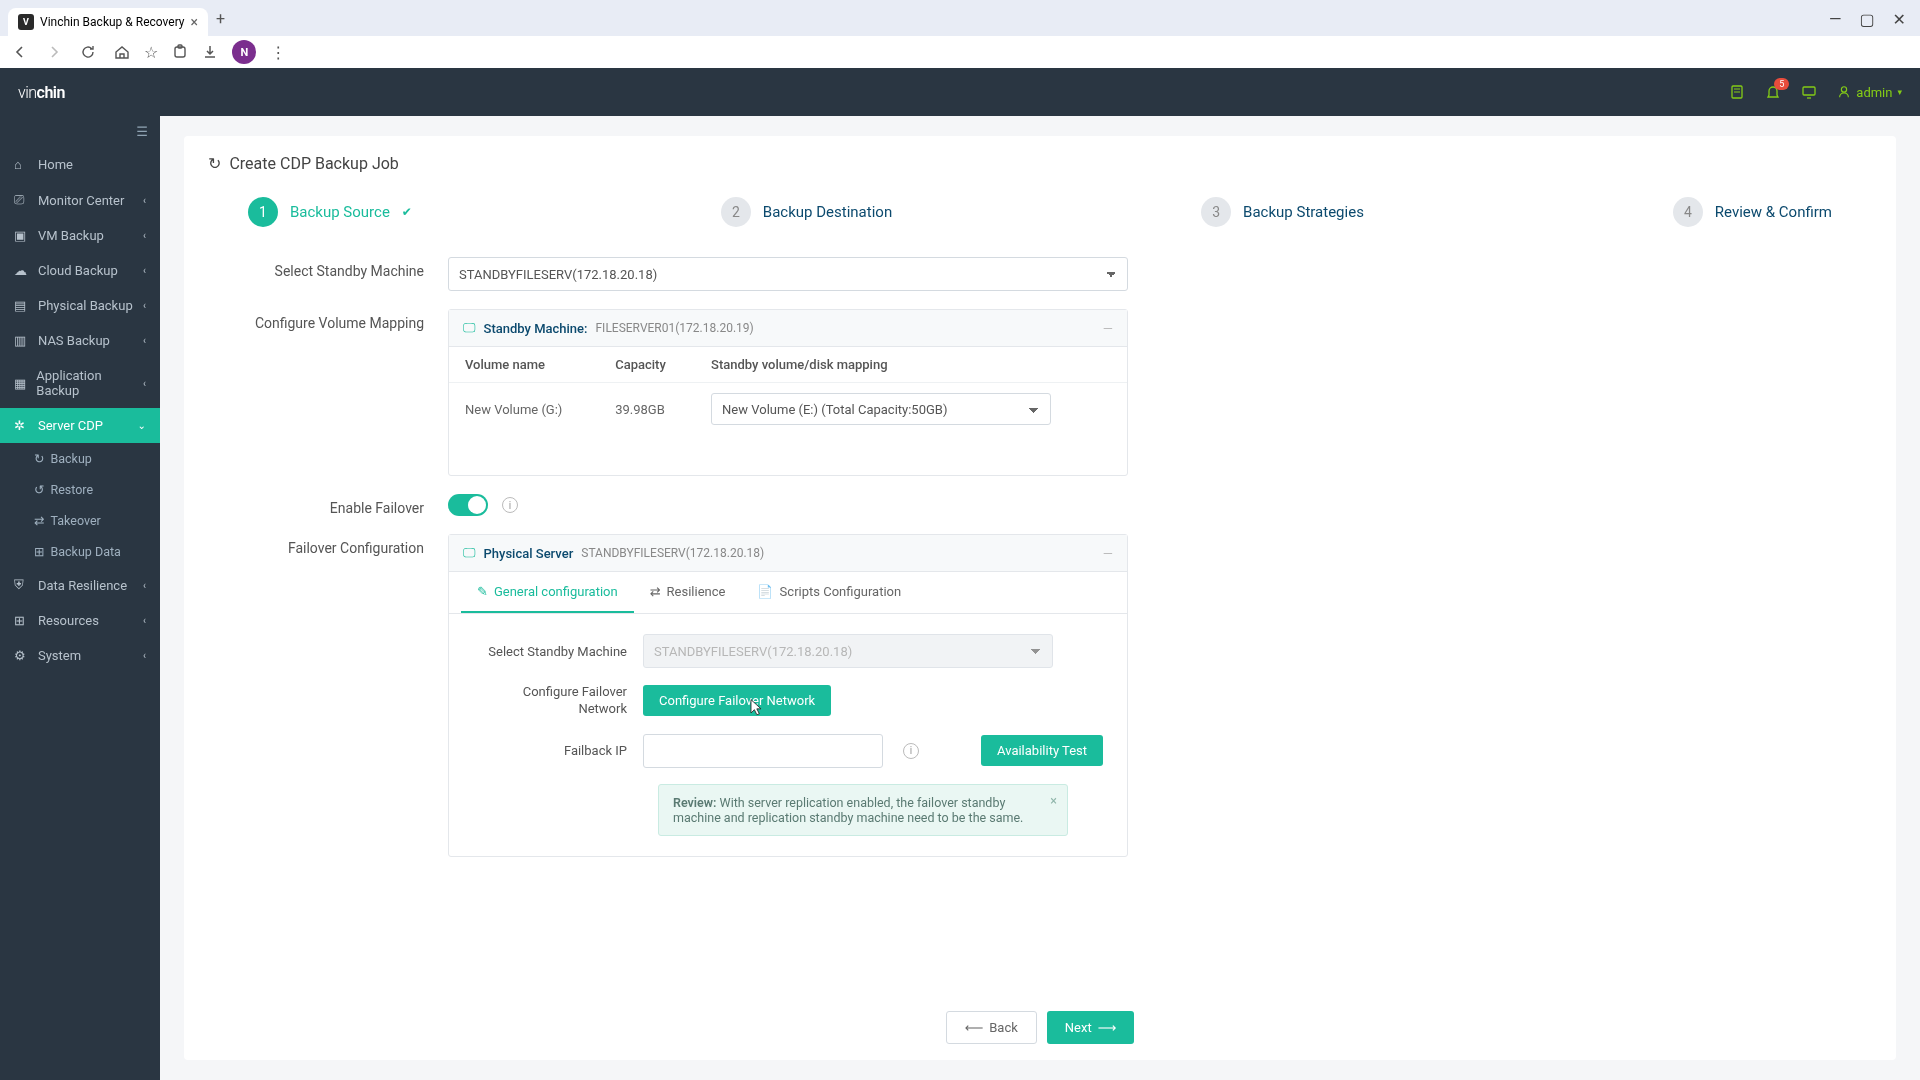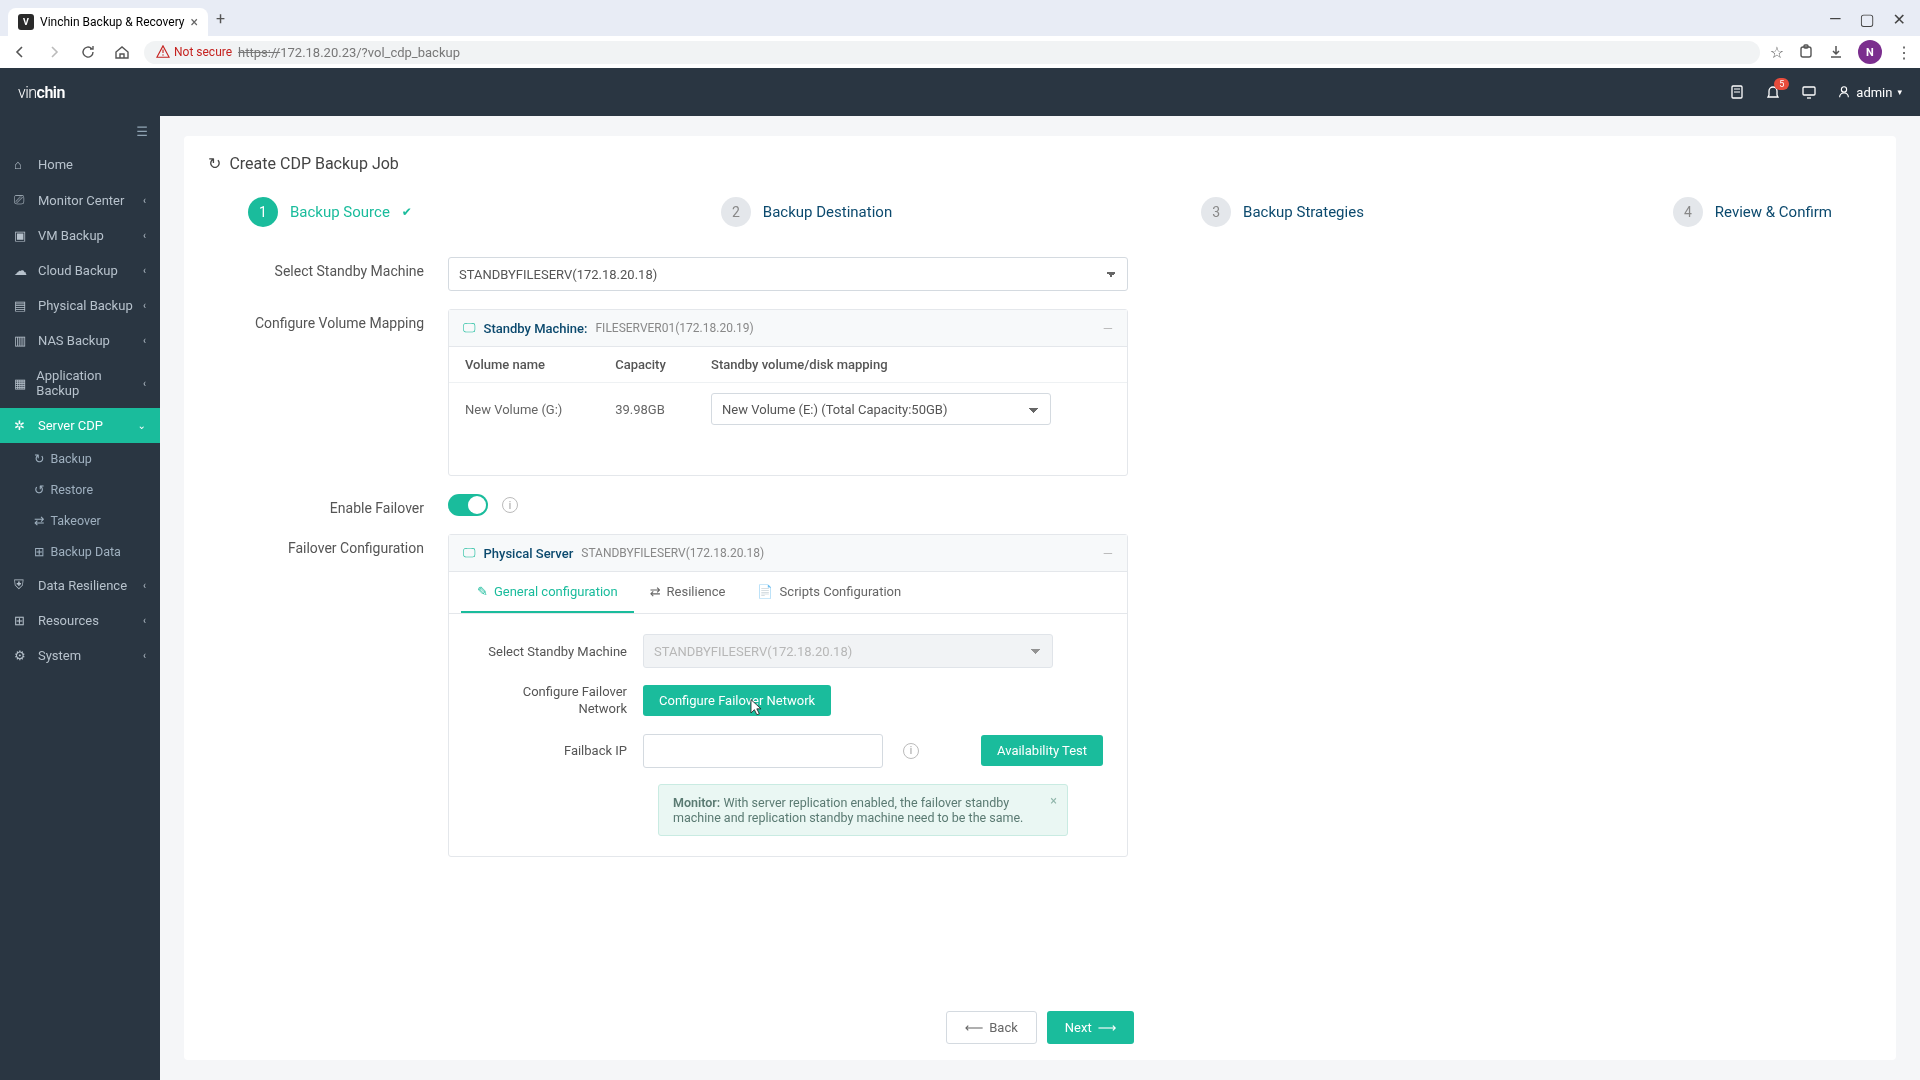--- a/index.html
+++ b/index.html
@@ -20,21 +20,21 @@
 .url-text { color: #777; }
 .url-text .strike { text-decoration: line-through; }
 .addr-icons { display: flex; gap: 14px; align-items: center; color: #555; }
 .avatar { width: 24px; height: 24px; border-radius: 50%; background: #7b2e8e; color: #fff; display: flex; align-items: center; justify-content: center; font-size: 11px; font-weight: bold; }
 .win-controls { position: absolute; top: 0; right: 0; display: flex; gap: 18px; padding: 10px 14px; color: #444; }
 
 
 .app-header { background: #2a3642; height: 48px; display: flex; align-items: center; padding: 0 18px; color: #fff; }
 .logo { font-size: 16px; font-weight: 300; letter-spacing: -0.5px; }
 .logo .bold { font-weight: 600; }
-.header-right { margin-left: auto; display: flex; align-items: center; gap: 20px; color: #ffffff; font-size: 13px; }
+.header-right { margin-left: auto; display: flex; align-items: center; gap: 20px; color: #84cc16; font-size: 13px; }
 .notif-badge { position: relative; }
 .notif-badge::after { content: attr(data-count); position: absolute; top: -6px; right: -8px; background: #e74c3c; color: #fff; font-size: 9px; border-radius: 8px; padding: 1px 5px; }
 
 
 .app-body { display: flex; height: calc(100vh - 116px); }
 .sidebar { width: 160px; background: #2a3642; color: #b7c2cc; font-size: 13px; overflow-y: auto; }
 .sidebar-collapse { text-align: right; padding: 8px 12px; color: #8fa3b3; }
 .side-item { display: flex; align-items: center; padding: 10px 14px; gap: 10px; cursor: pointer; }
 .side-item.active { background: #1abc9c; color: #fff; }
 .side-item .chev { margin-left: auto; font-size: 10px; }
@@ -141,31 +141,20 @@
     <span class="nav-btn">
         <svg width="16" height="16" viewBox="0 0 16 16">
           <path d="M13 8a5 5 0 11-1.5-3.5M13 2v3h-3" stroke="currentColor" stroke-width="1.4" fill="none"></path>
         </svg>
       </span>
     <span class="nav-btn">
         <svg width="16" height="16" viewBox="0 0 16 16">
           <path d="M2 8l6-5 6 5v6H2z M6 14v-4h4v4" stroke="currentColor" stroke-width="1.4" fill="none"></path>
         </svg>
       </span>
-    <div class="url-box">
-      <span class="not-secure">
-        <svg width="14" height="14" viewBox="0 0 16 16">
-            <path d="M8 1L1 14h14z" fill="none" stroke="#c5221f" stroke-width="1.3"></path>
-            <line x1="8" y1="5" x2="8" y2="9" stroke="#c5221f" stroke-width="1.3"></line>
-            <circle cx="8" cy="11.5" r="0.8" fill="#c5221f"></circle>
-          </svg>
-        <span>Not secure</span>
-      </span>
-      <span class="url-text"><span class="strike">https://</span><span>172.18.20.23/?vol_cdp_backup</span></span>
-    </div>
     <div class="addr-icons">
       <span>☆</span>
       <span>
           <svg width="16" height="16" viewBox="0 0 16 16">
             <rect x="3" y="3" width="10" height="10" rx="2" fill="none" stroke="currentColor" stroke-width="1.4"></rect>
             <rect x="6" y="1" width="4" height="3" rx="1" fill="none" stroke="currentColor" stroke-width="1.4"></rect>
           </svg>
         </span>
       <span>
           <svg width="16" height="16" viewBox="0 0 16 16">
@@ -392,21 +381,21 @@
               <div class="inner-row">
                 <div class="inner-label">Failback IP</div>
                 <div class="inner-control">
                   <input class="text-input" style="">
                   <span class="info-icon">i</span>
                   <span style="flex:1;"></span>
                   <button class="btn btn-primary">Availability Test</button>
                 </div>
               </div>
               <div class="notice" style="margin-left:185px; width:410px;">
-                <span class="nt">Monitor:</span>
+                <span class="nt">Review:</span>
                 <span>With server replication enabled, the failover standby machine and replication standby machine need to be the same.</span>
                 <span class="close-x">×</span>
               </div>
             </div>
           </div>
         </div>
       </div>
 
       <div class="footer-btns">
         <button class="btn btn-default">

